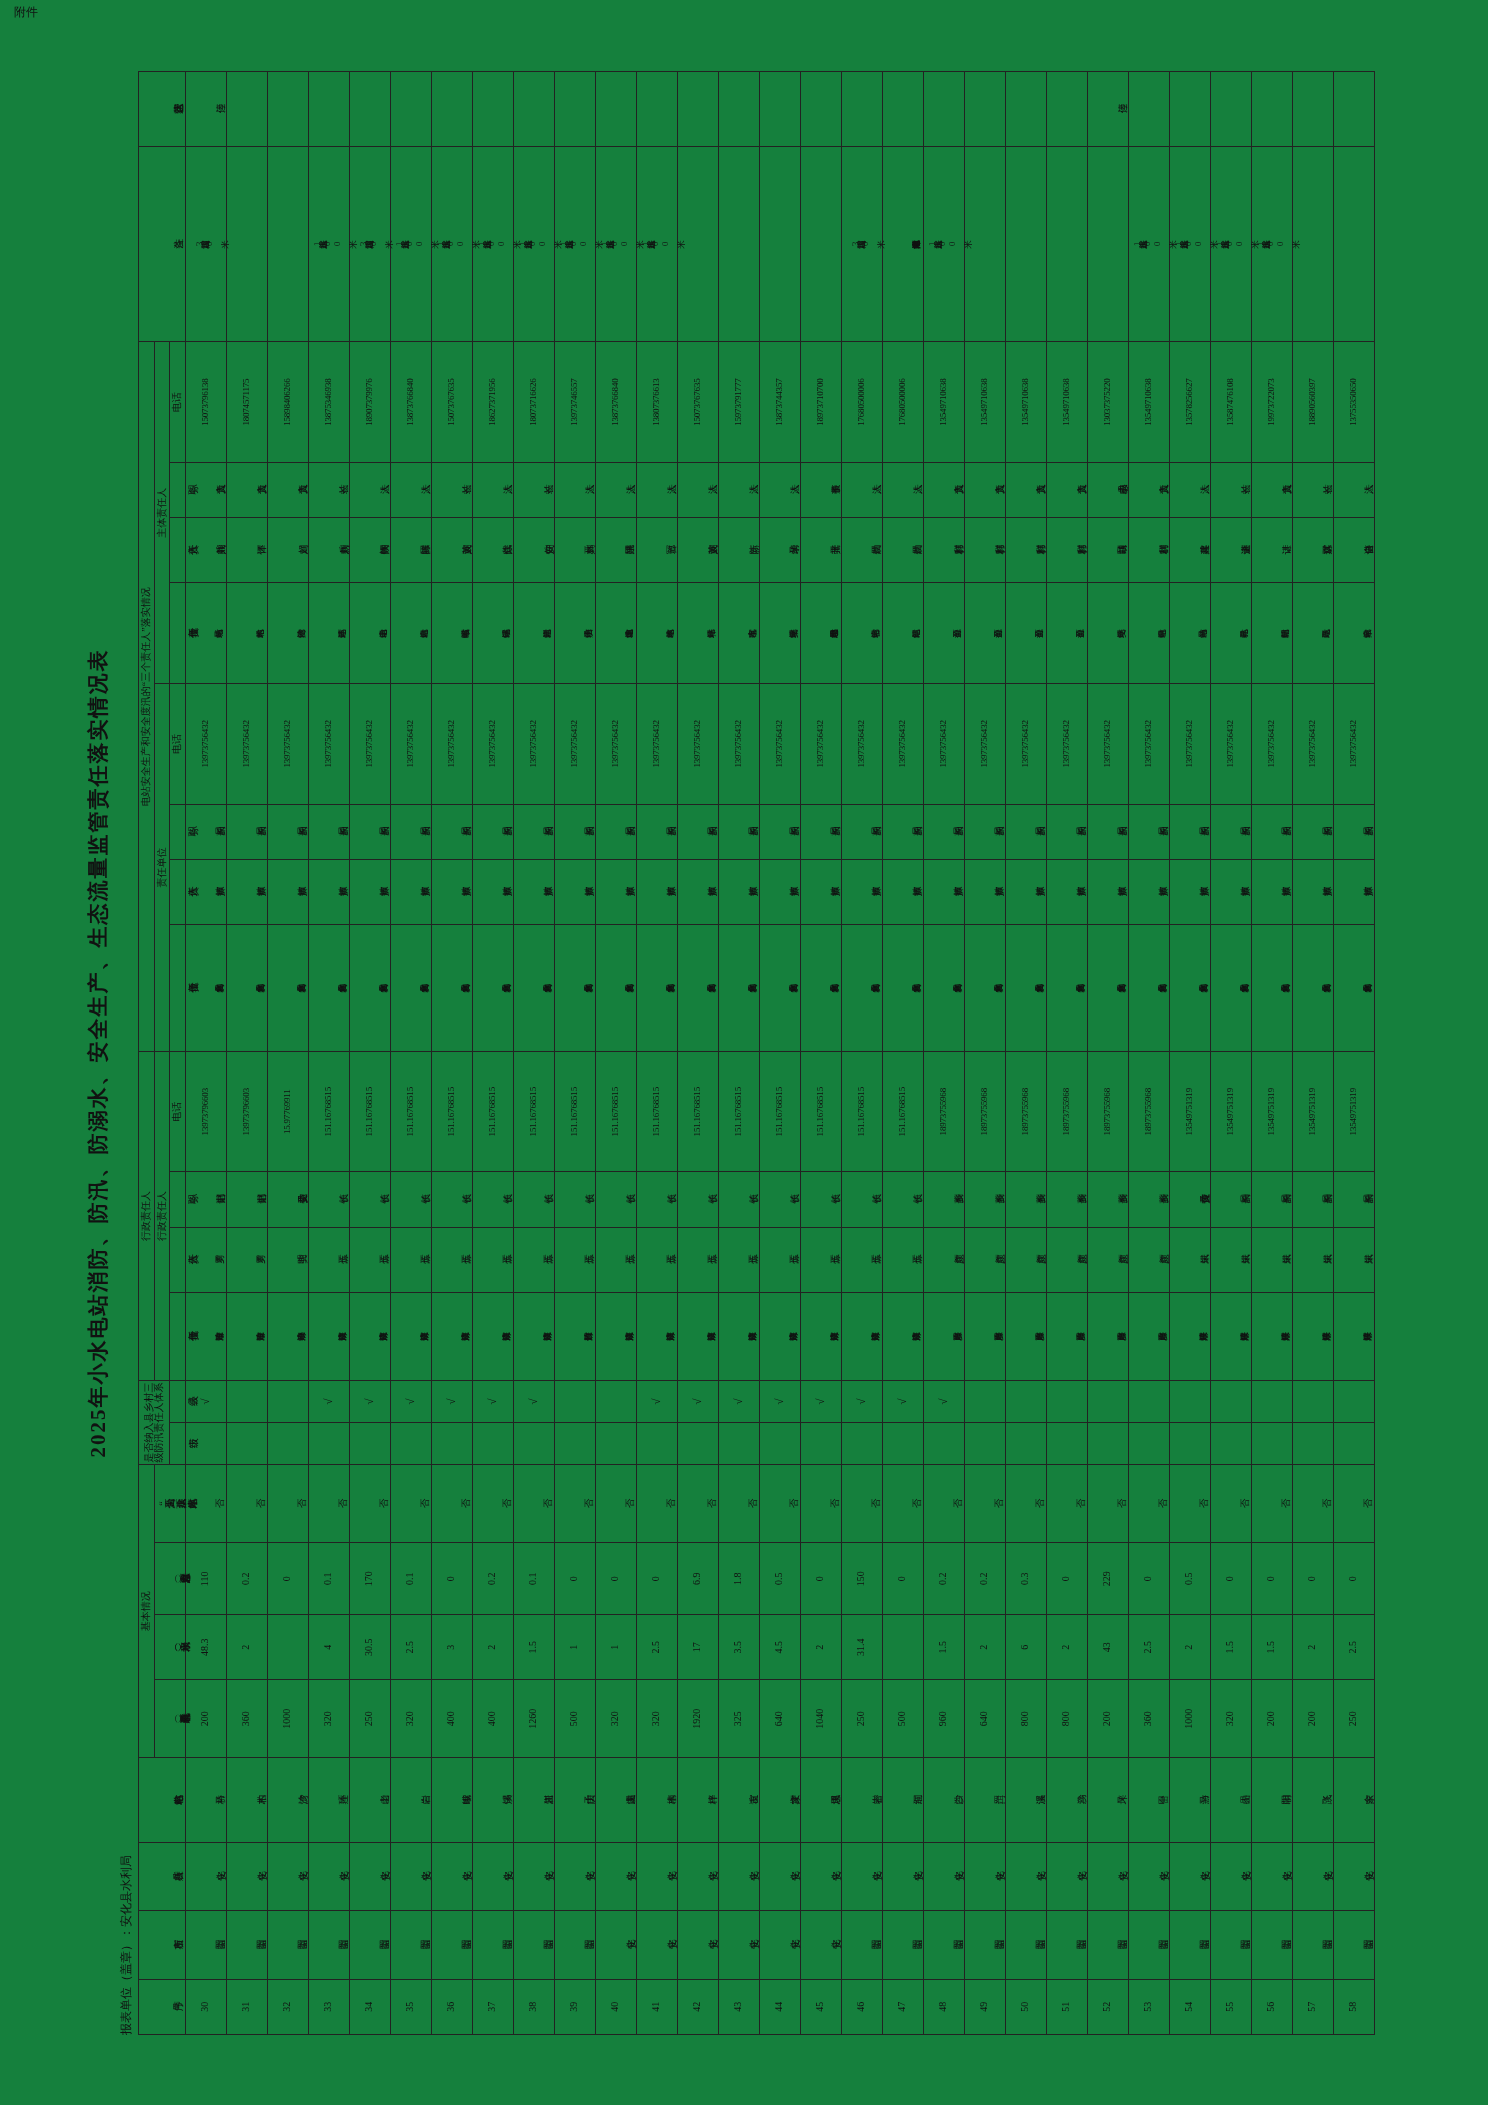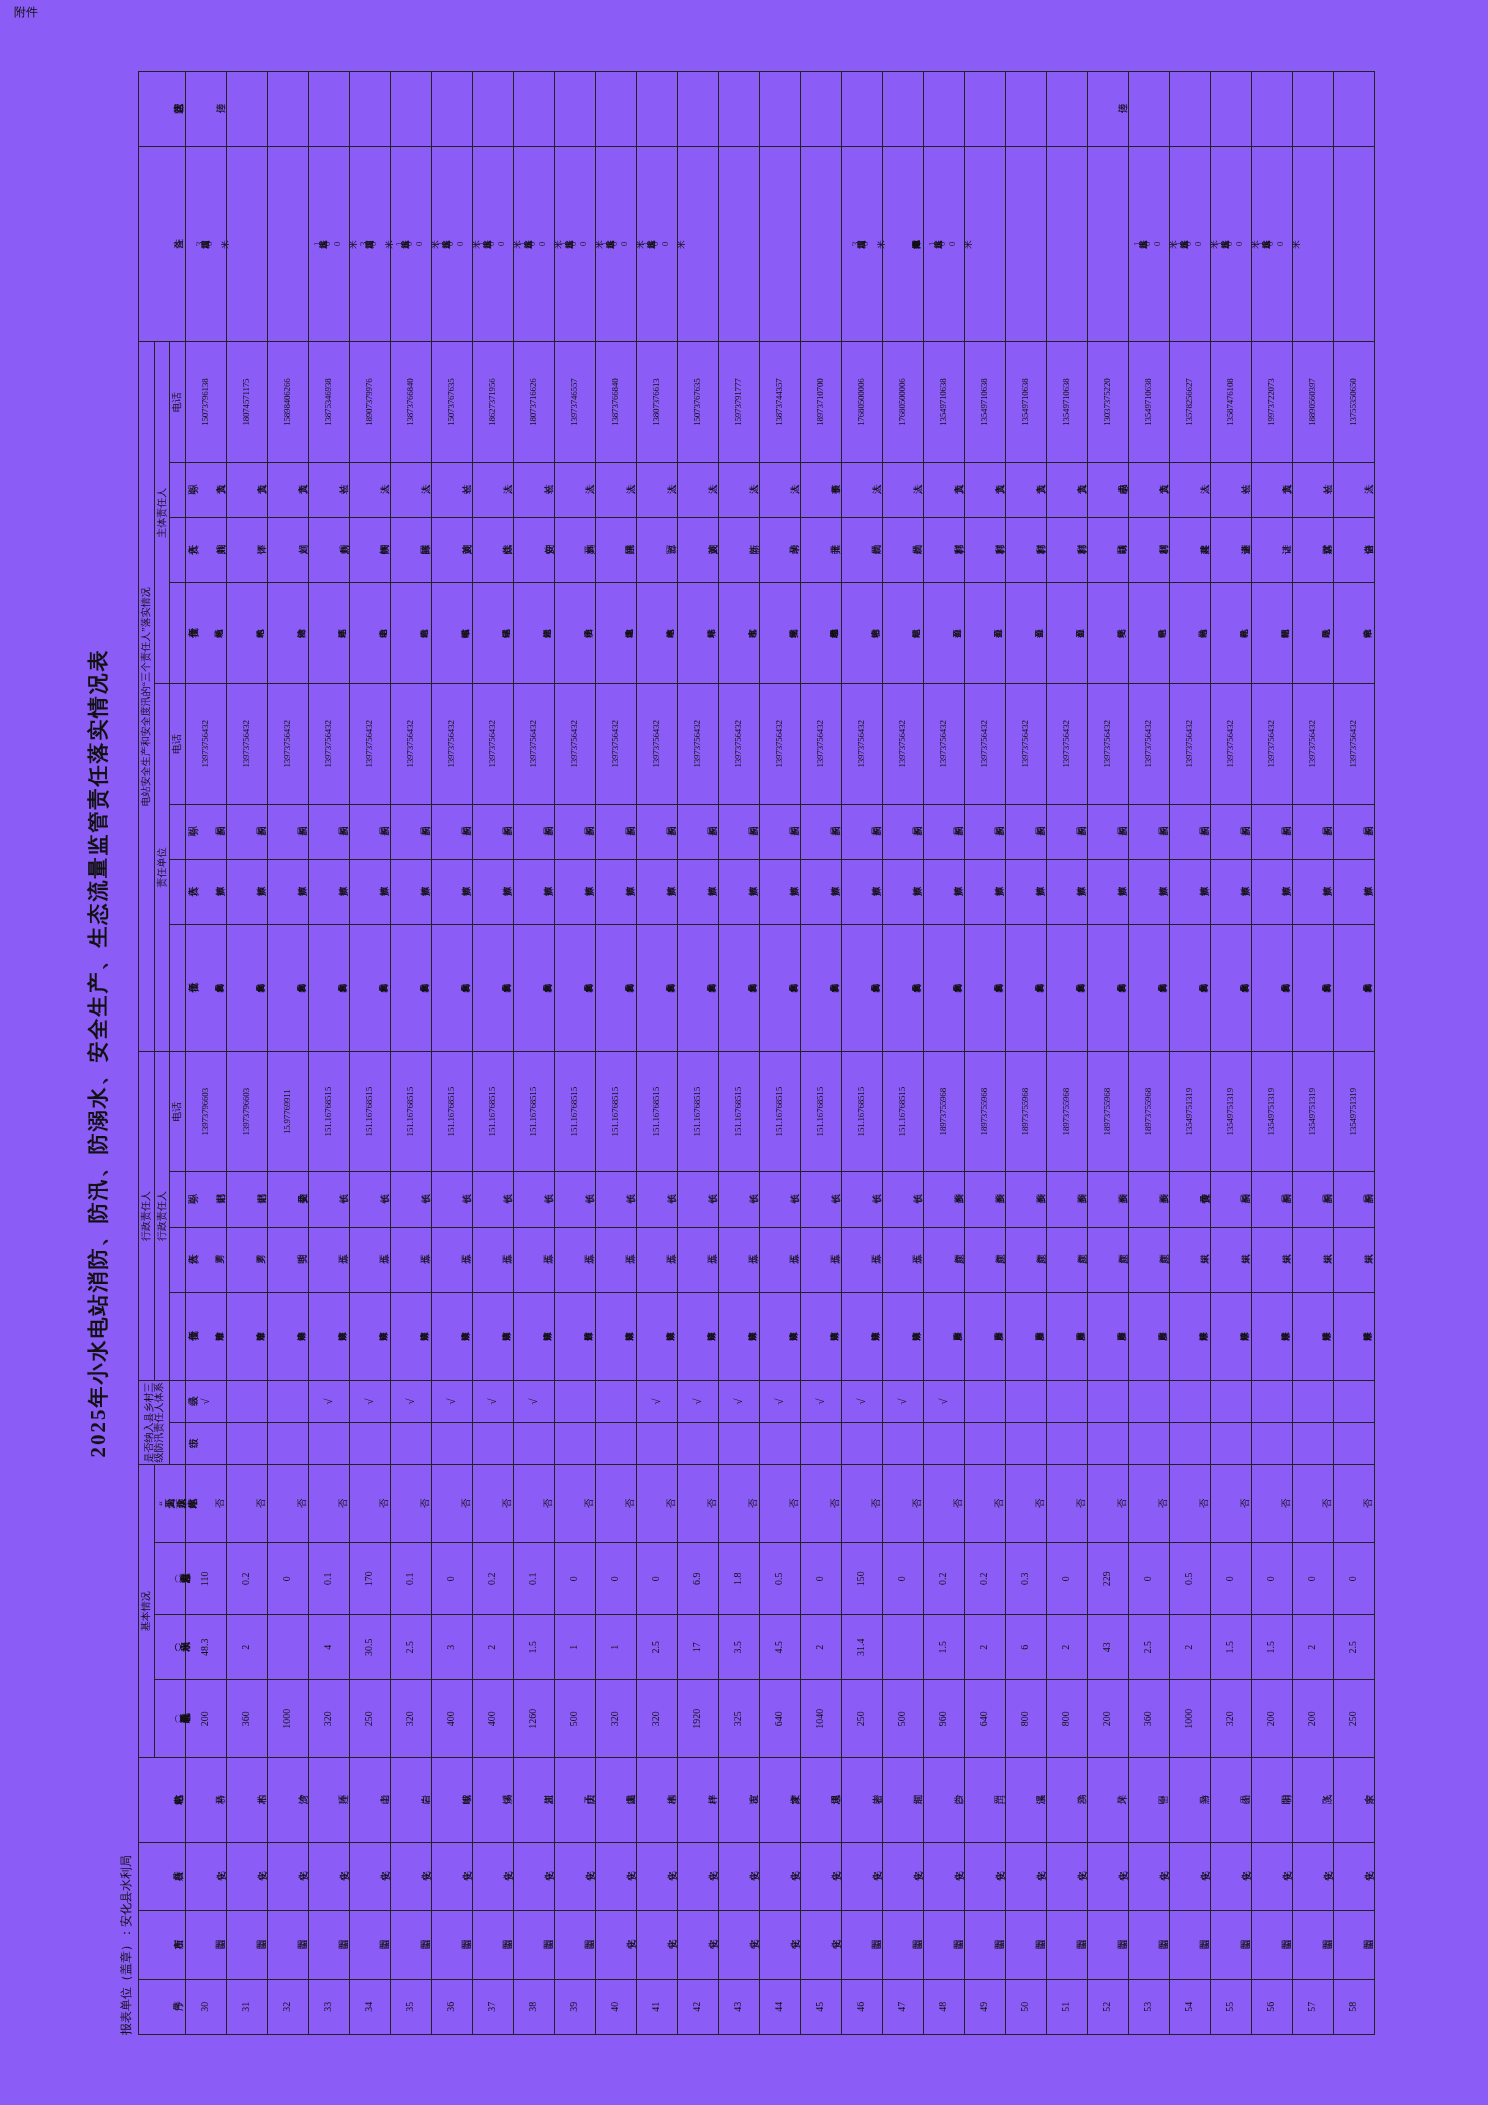--- a/index.html
+++ b/index.html
@@ -1,17 +1,17 @@
 <!DOCTYPE html>
 <html><head>
 <meta charset="utf-8">
 <style>
   html,body{margin:0;padding:0;background:#fff;}
   body{width:1488px;height:2105px;font-family:"Liberation Serif",serif;color:#111;overflow:hidden;}
-  .page{position:relative;width:1488px;height:2105px;background:#8b5cf6;}
+  .page{position:relative;width:1488px;height:2105px;background:#15803d;}
 
   
   .rot{
     position:absolute;
     top:50%; left:50%;
     width:2000px;   
     height:1320px;  
     transform:translate(-50%,-50%) rotate(-90deg);
     transform-origin:center center;
   }

